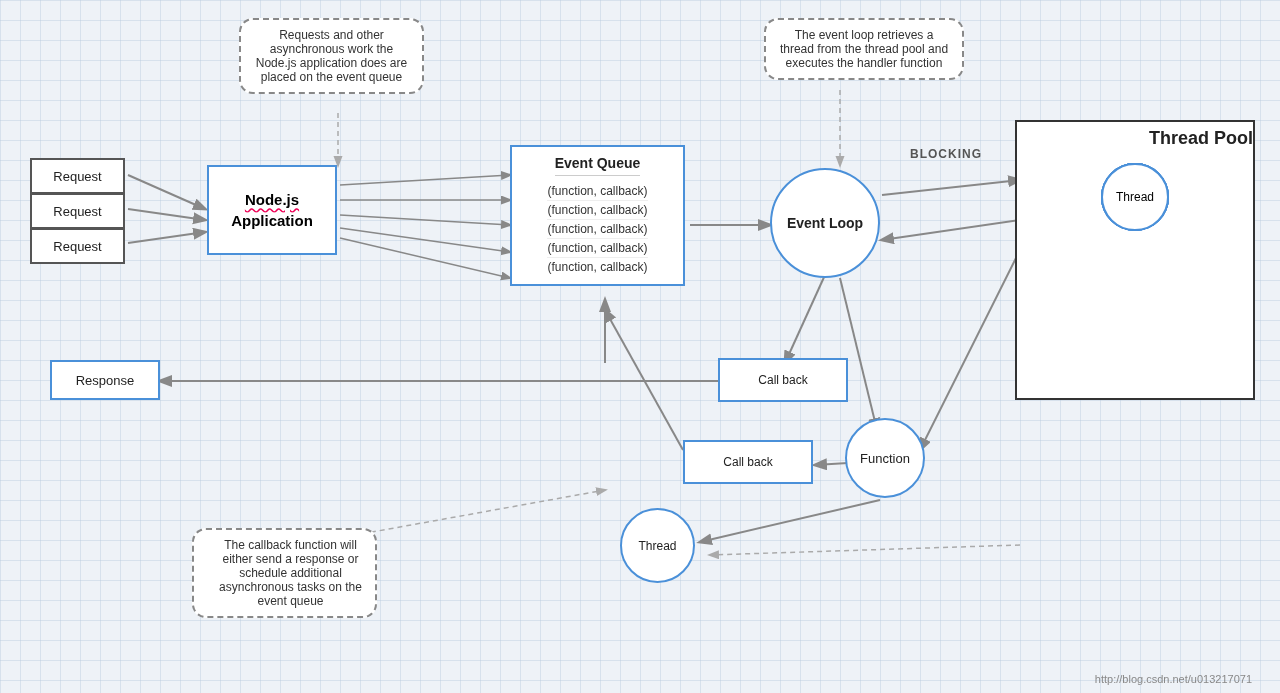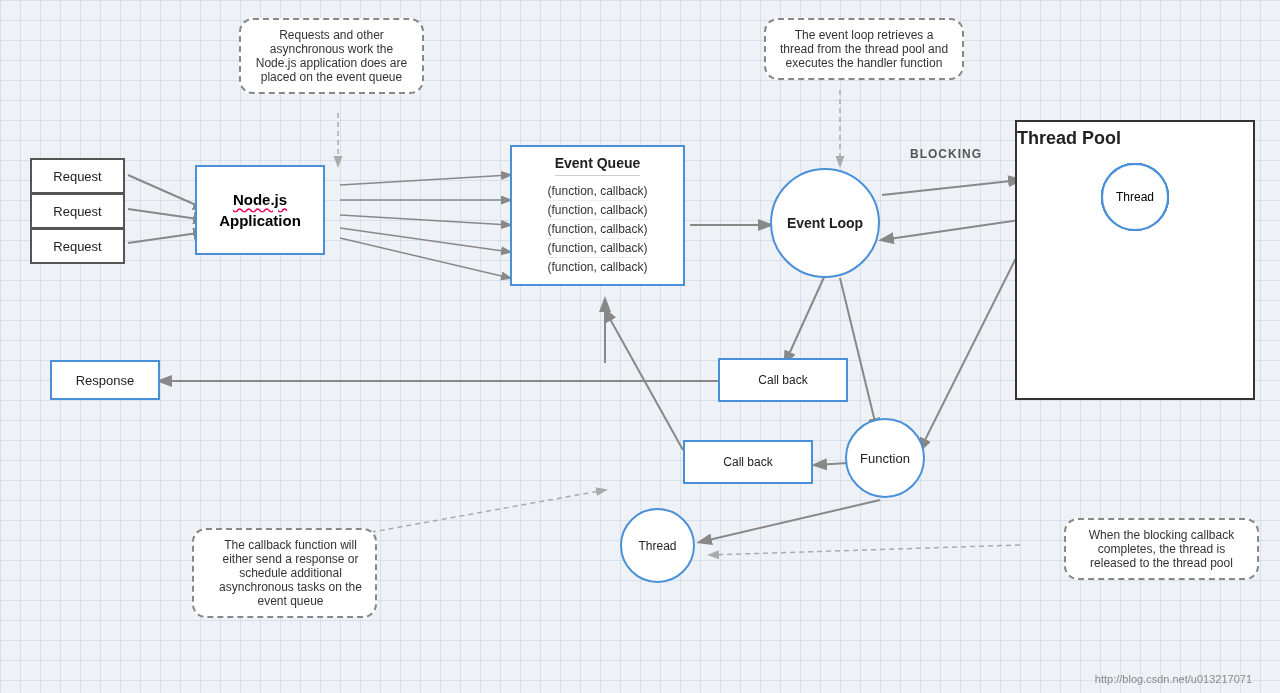--- a/index.html
+++ b/index.html
@@ -101,22 +101,22 @@
     }
     .thread-pool-box {
       border: 2.5px solid #333;
       background: #fff;
       position: absolute;
     }
     .thread-pool-title {
       font-size: 18px;
       font-weight: bold;
       color: #222;
-      text-align: left;
-      padding: 6px 8px 4px 0;
+      text-align: right;
+      padding: 6px 0 4px 0;
     }
     .callback-box {
       border: 2px solid #4a90d9;
       background: #fff;
       width: 130px;
       height: 44px;
       font-size: 12px;
       color: #222;
     }
     .response-box {
@@ -235,21 +235,21 @@
   <div class="node request-node box-node" style="left:30px; top:158px; width:95px; height:36px;">
     <span>Request</span>
   </div>
   <div class="node request-node box-node" style="left:30px; top:193px; width:95px; height:36px;">
     <span>Request</span>
   </div>
   <div class="node request-node box-node" style="left:30px; top:228px; width:95px; height:36px;">
     <span>Request</span>
   </div>
 
-  <div class="node nodejs-node" style="left:195px; top:165px;">
+  <div class="node nodejs-node" style="left:207px; top:165px;">
     <span style="font-size:15px; font-weight:bold; line-height:1.4;">
       <span class="nodejs-underline">Node.js</span><br>
       <span>Application</span>
     </span>
   </div>
 
   <div class="node event-queue-node" style="left:510px; top:145px; flex-direction:column;">
     <div class="event-queue-title">Event Queue</div>
     <div class="eq-item">(function, callback)</div>
     <div class="eq-item">(function, callback)</div>
@@ -316,19 +316,16 @@
   </div>
 
   <div class="dashed-note" style="left:720px; top:18px; width:200px;">
     <span>The event loop retrieves a thread from the thread pool and executes the handler function</span>
   </div>
 
   <div class="dashed-note" style="left:148px; top:528px; width:185px;padding-left:24px;">
     <span>The callback function will either send a response or schedule additional asynchronous tasks on the event queue</span>
   </div>
 
-  <div class="dashed-note" style="left:1020px; top:518px; width:195px;">
-    <span>When the blocking callback completes, the thread is released to the thread pool</span>
-  </div>
 
   <div class="watermark">http://blog.csdn.net/u013217071</div>
 
 </div>
 
 </body></html>

